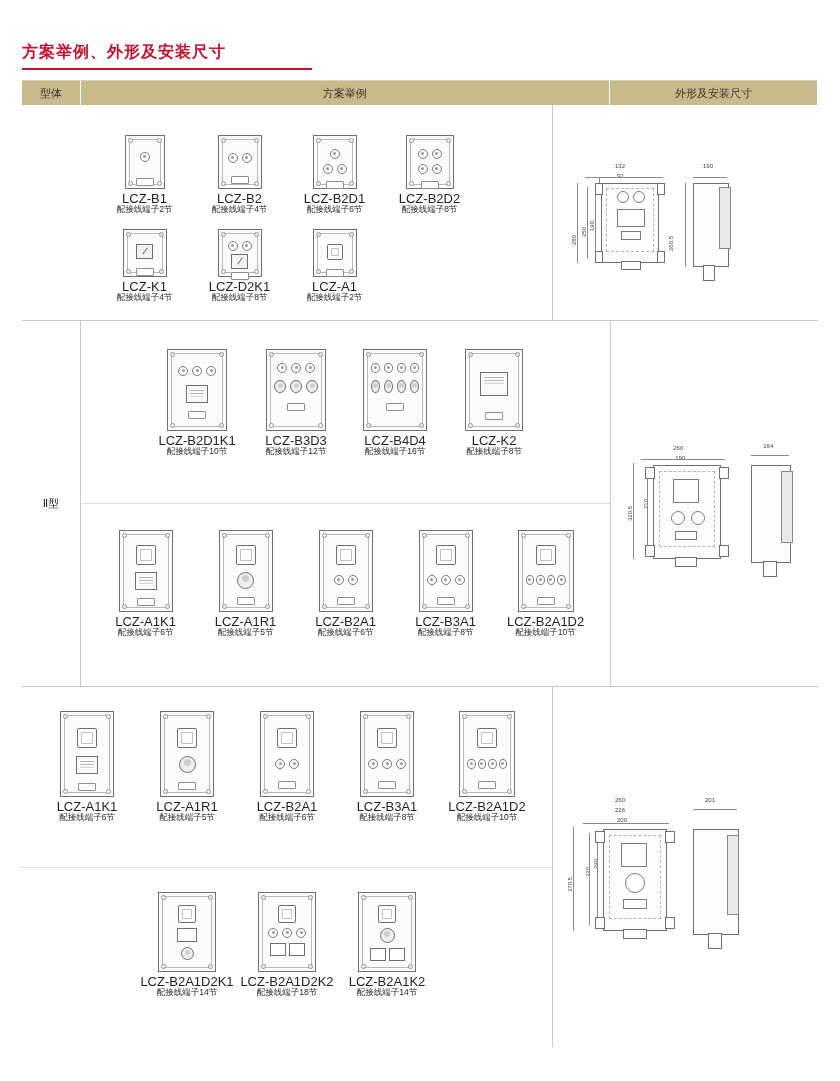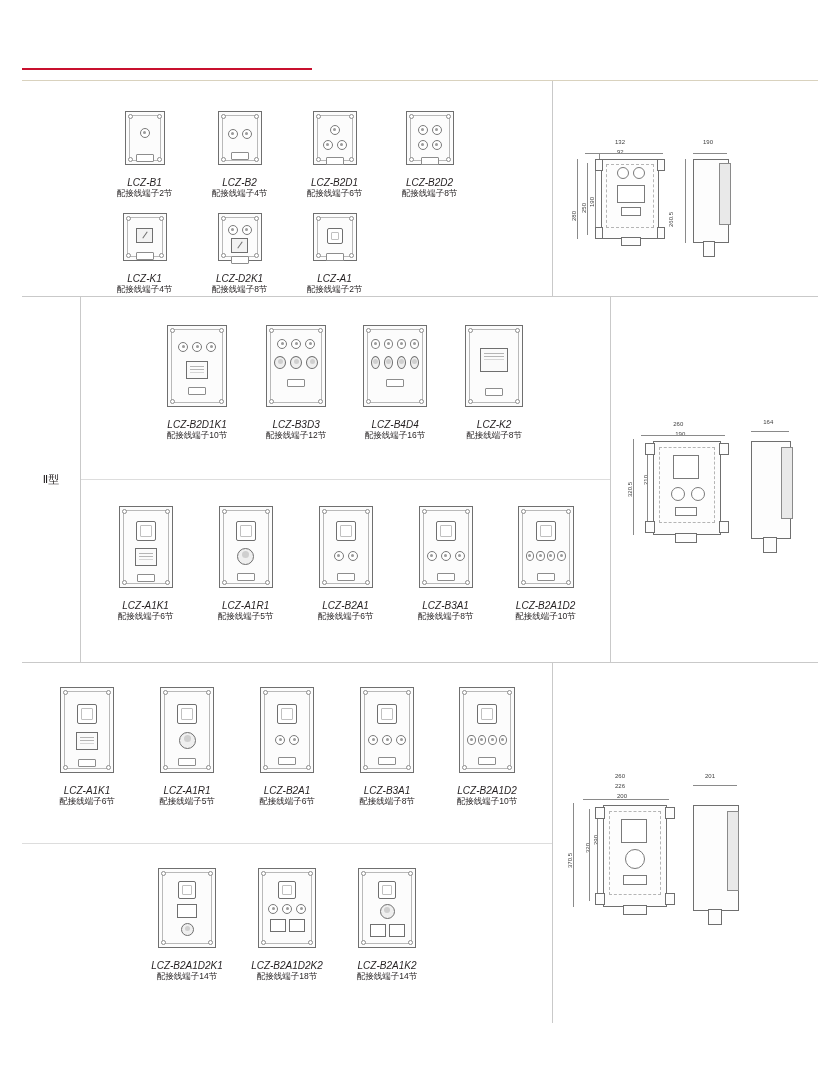--- a/index.html
+++ b/index.html
@@ -46,21 +46,21 @@
   }
   .cell-scheme{
     width:530px;border-right:1px solid #c9c9c9;position:relative;
   }
   .cell-dim{width:207px;position:relative;}
   .subdiv{border-bottom:1px solid #ddd;}
 
   
   .grp{display:flex;justify-content:center;gap:0px;}
   .item{display:flex;flex-direction:column;align-items:center;}
-  .cap{font-size:10px;line-height:11px;text-align:center;color:#231f20;margin-top:12px;white-space:nowrap;font-style:italic;}
+  .cap{font-size:13px;line-height:11px;text-align:center;color:#231f20;margin-top:4px;white-space:nowrap;}
   .cap2{font-size:8.5px;line-height:11px;text-align:center;color:#231f20;white-space:nowrap;}
 
   
   .box{position:relative;border:1px solid #6f6f6f;background:#fcfcfc;box-sizing:border-box;}
   .box:before{
     content:"";position:absolute;left:3px;top:3px;right:3px;bottom:3px;
     border:1px solid #b9b9b9;border-radius:1px;
   }
   .scr{position:absolute;width:3px;height:3px;border:1px solid #8d8d8d;border-radius:50%;background:#fff;}
   .s-tl{left:2px;top:2px;} .s-tr{right:2px;top:2px;} .s-bl{left:2px;bottom:2px;} .s-br{right:2px;bottom:2px;}
@@ -87,24 +87,30 @@
   .dtxtv{position:absolute;font-size:6px;color:#3f3f3f;white-space:nowrap;transform:rotate(-90deg);transform-origin:left top;}
   .dcirc{position:absolute;border:1px solid #7a7a7a;border-radius:50%;background:#fff;}
   .dsq{position:absolute;border:1px solid #7a7a7a;background:#fff;}
   .shade{position:absolute;background:#e9e9e9;border:1px solid #8a8a8a;}
 </style>
 </head>
 <body>
 
 <div class="page">
 
+  <div class="title">方案举例、外形及安装尺寸</div>
   <div class="title-rule"></div>
 
   <div class="tbl">
 
+    <div class="hdr">
+      <div class="c c-type">型体</div>
+      <div class="c c-scheme">方案举例</div>
+      <div class="c c-dim">外形及安装尺寸</div>
+    </div>
 
     <div class="body-rows">
 
       <div class="row" style="height:215px;">
 
         <div class="cell-scheme">
 
           <div class="grp" style="padding-top:30px;">
             <div class="item" style="width:95px;">
               <div class="box" style="width:40px;height:54px;">

